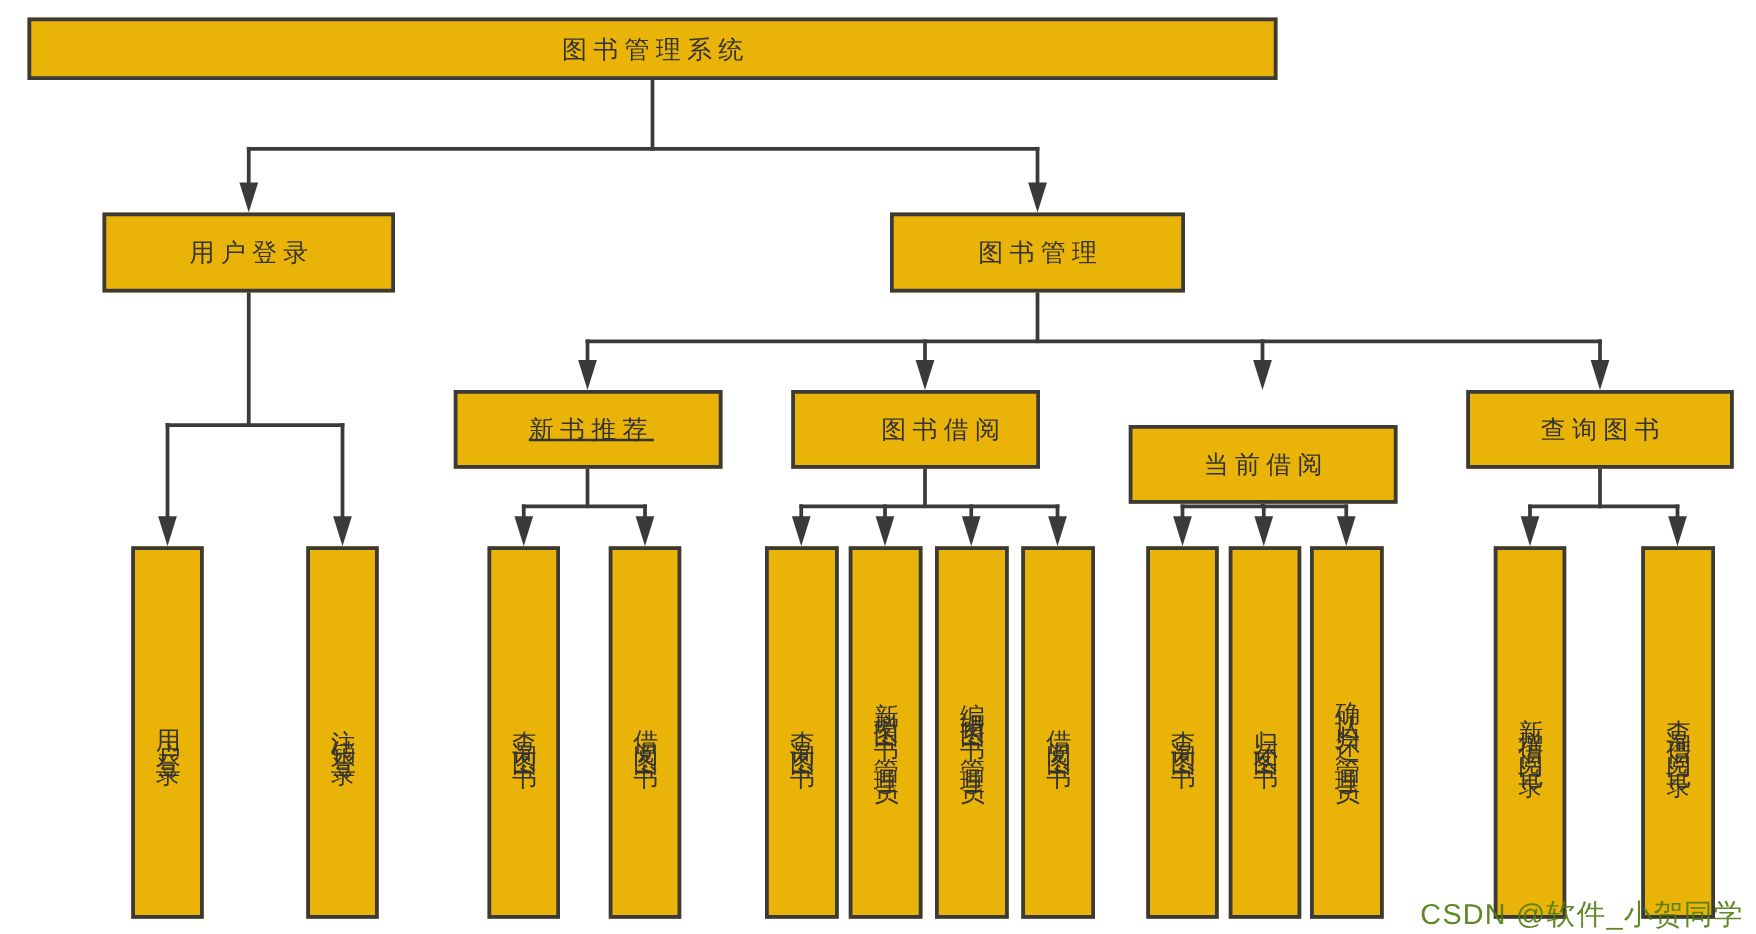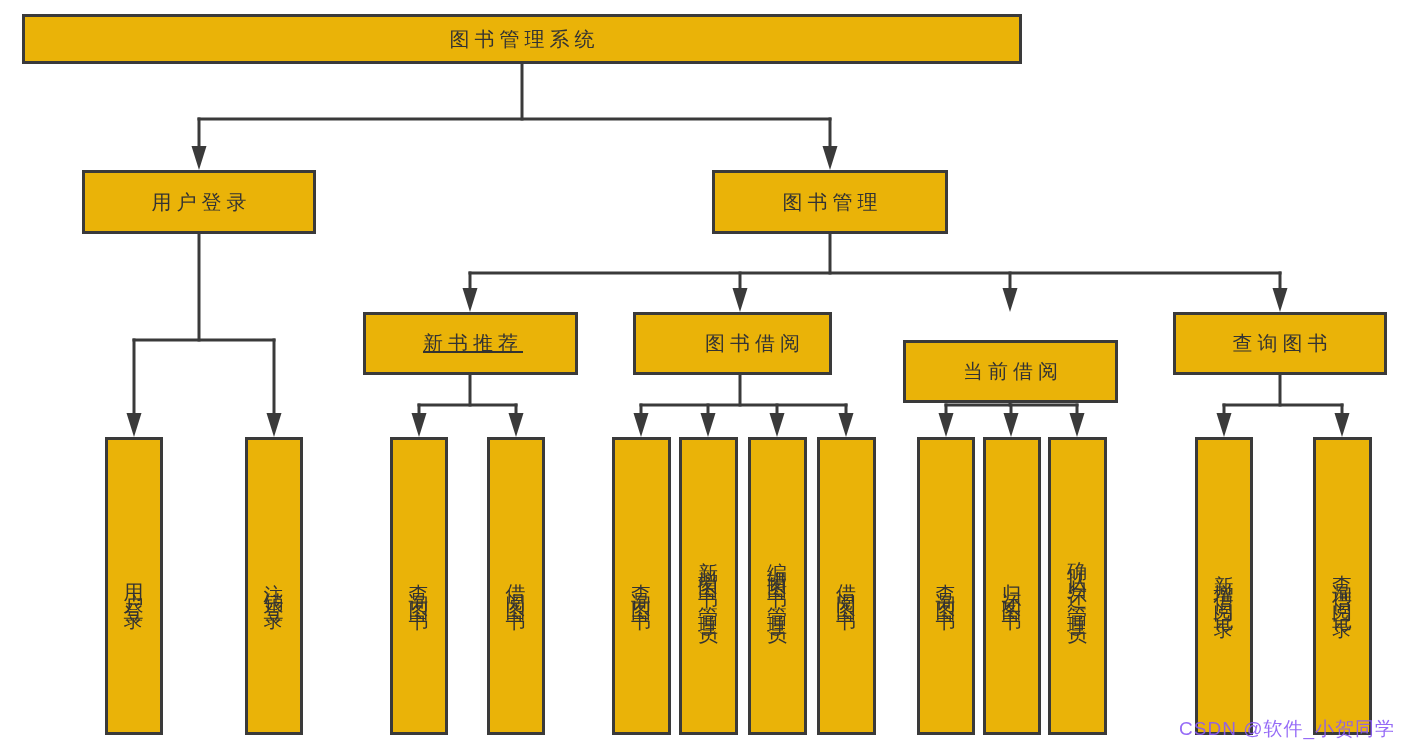--- a/index.html
+++ b/index.html
@@ -31,22 +31,22 @@
     writing-mode: vertical-rl;
     text-orientation: mixed;
     letter-spacing: 9px;
     line-height: 1;
   }
   .watermark {
     position: absolute;
     z-index: 3;
     right: 10px;
     top: 716px;
-    font-size: 19px;
-    color: #8b5cf6;
+    font-size: 23px;
+    color: #4d7c0f;
     opacity: 0.9;
     letter-spacing: 1px;
     white-space: nowrap;
   }
 </style>
 </head>
 <body>
 
 <div class="canvas">
 

